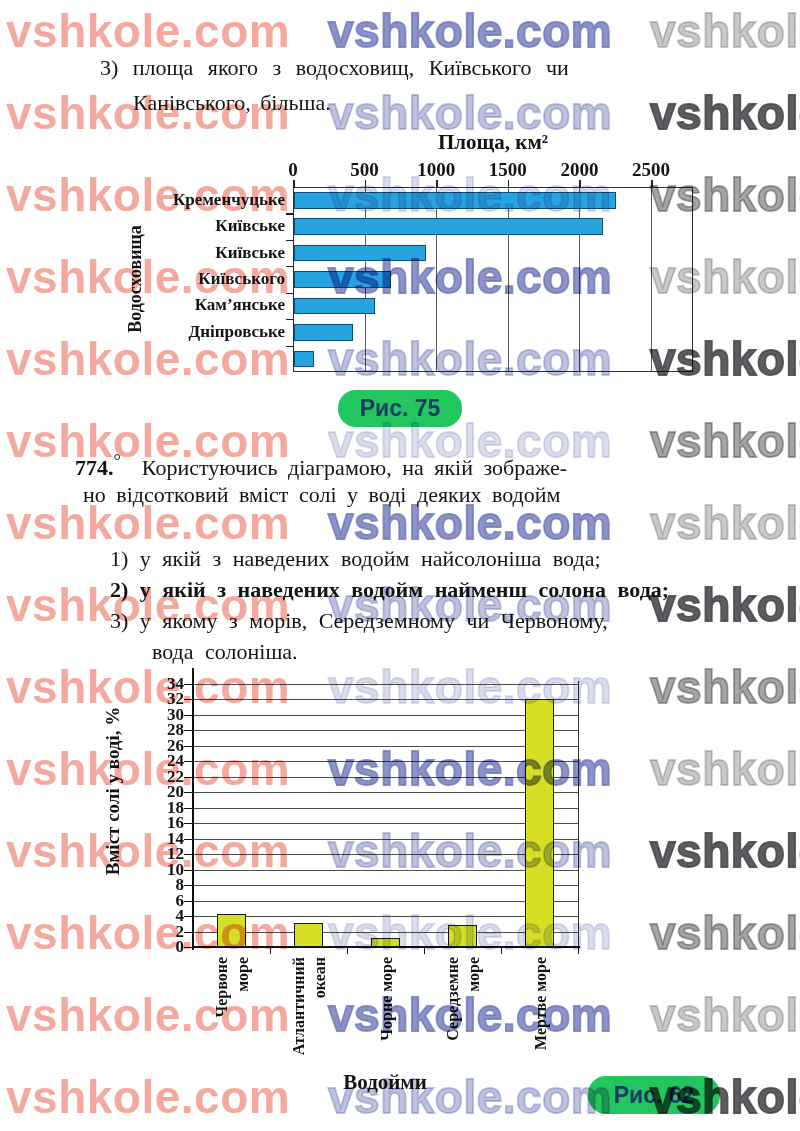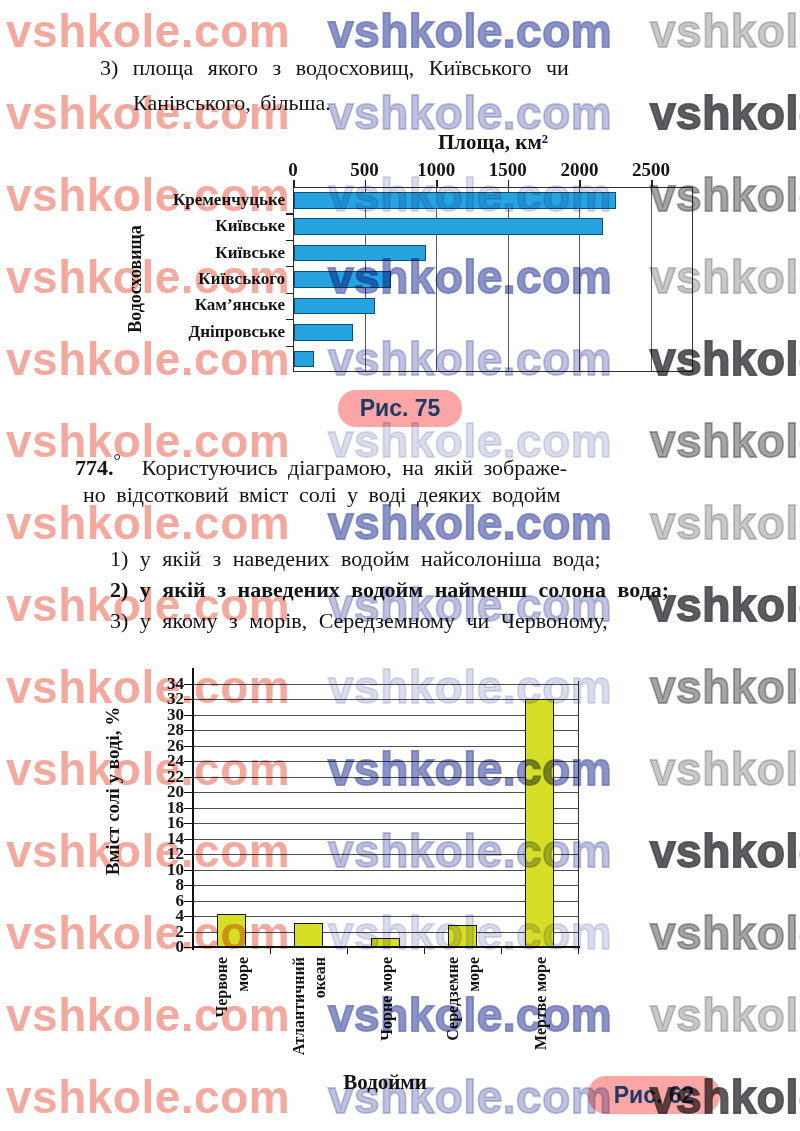--- a/index.html
+++ b/index.html
@@ -6,21 +6,21 @@
   .page{
     position:relative; width:800px; height:1131px;
     background:#ffffff; overflow:hidden;
     font-family:"Liberation Serif", serif; color:#141414;
   }
   .intro-line{position:absolute; font-size:22px; word-spacing:9px; white-space:nowrap;}
   .task-line{position:absolute; font-size:22px; word-spacing:5px; white-space:nowrap;}
   .task-num{font-weight:700;}
   .task-item{position:absolute; font-size:22px; word-spacing:6px; white-space:nowrap;}
   .pill{
-    position:absolute; background:#fca5a5; border-radius:18px;
+    position:absolute; background:#22c55e; border-radius:18px;
     color:#1B3A66; font:700 23px "Liberation Sans", sans-serif;
     display:flex; align-items:center; justify-content:center;
   }
   #watermarks{position:absolute; inset:0; z-index:9; pointer-events:none; mix-blend-mode:multiply;}
   .wm{position:absolute; font:700 46px "Liberation Sans", sans-serif; letter-spacing:0.5px; white-space:nowrap;}
   .wm.stroke{color:transparent; -webkit-text-stroke:1.8px currentColor;}
   .chart-layer{position:absolute; inset:0; z-index:1; pointer-events:none;}
 </style>
 </head>
 <body>
@@ -78,20 +78,21 @@
 
   <div class="task-line" style="left:75px; top:451px;">
     <span class="task-num">774.</span><sup>°</sup>&nbsp;
     <span>Користуючись діаграмою, на якій зображе-</span>
   </div>
   <div class="task-line" style="left:83px; top:482px;">но відсотковий вміст солі у воді деяких водойм</div>
 
   <div class="task-item" style="left:110px; top:546px;">1) у якій з наведених водойм найсолоніша вода;</div>
   <div class="task-item" style="left:110px; top:577px;font-weight:bold;">2) у якій з наведених водойм найменш солона вода;</div>
   <div class="task-item" style="left:110px; top:608px;">3) у якому з морів, Середземному чи Червоному,</div>
+  <div class="task-item" style="left:152px; top:639px;">вода солоніша.</div>
 
   <div id="chart2" class="chart-layer">
       <div style="position: absolute; left: 193px; top: 931.5px; width: 386px; height: 1px; background: rgb(79, 79, 79);"></div>
       <div style="position: absolute; left: 193px; top: 916px; width: 386px; height: 1px; background: rgb(79, 79, 79);"></div>
       <div style="position: absolute; left: 193px; top: 900.5px; width: 386px; height: 1px; background: rgb(79, 79, 79);"></div>
       <div style="position: absolute; left: 193px; top: 885px; width: 386px; height: 1px; background: rgb(79, 79, 79);"></div>
       <div style="position: absolute; left: 193px; top: 869.5px; width: 386px; height: 1px; background: rgb(79, 79, 79);"></div>
       <div style="position: absolute; left: 193px; top: 854px; width: 386px; height: 1px; background: rgb(79, 79, 79);"></div>
       <div style="position: absolute; left: 193px; top: 838.5px; width: 386px; height: 1px; background: rgb(79, 79, 79);"></div>
       <div style="position: absolute; left: 193px; top: 823px; width: 386px; height: 1px; background: rgb(79, 79, 79);"></div>

